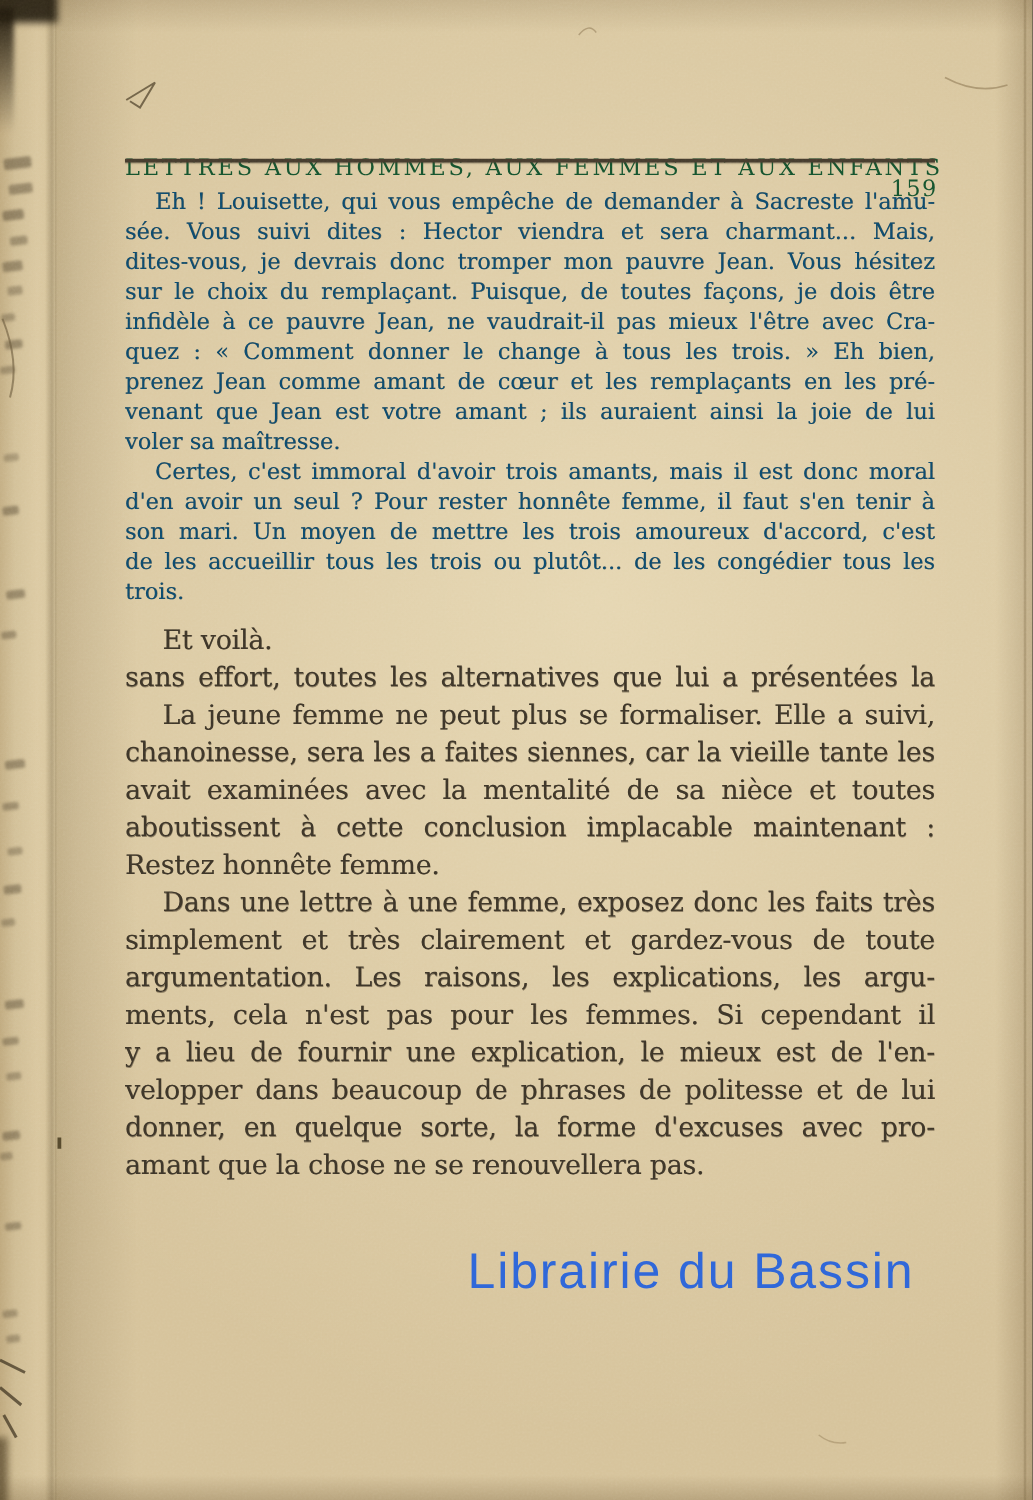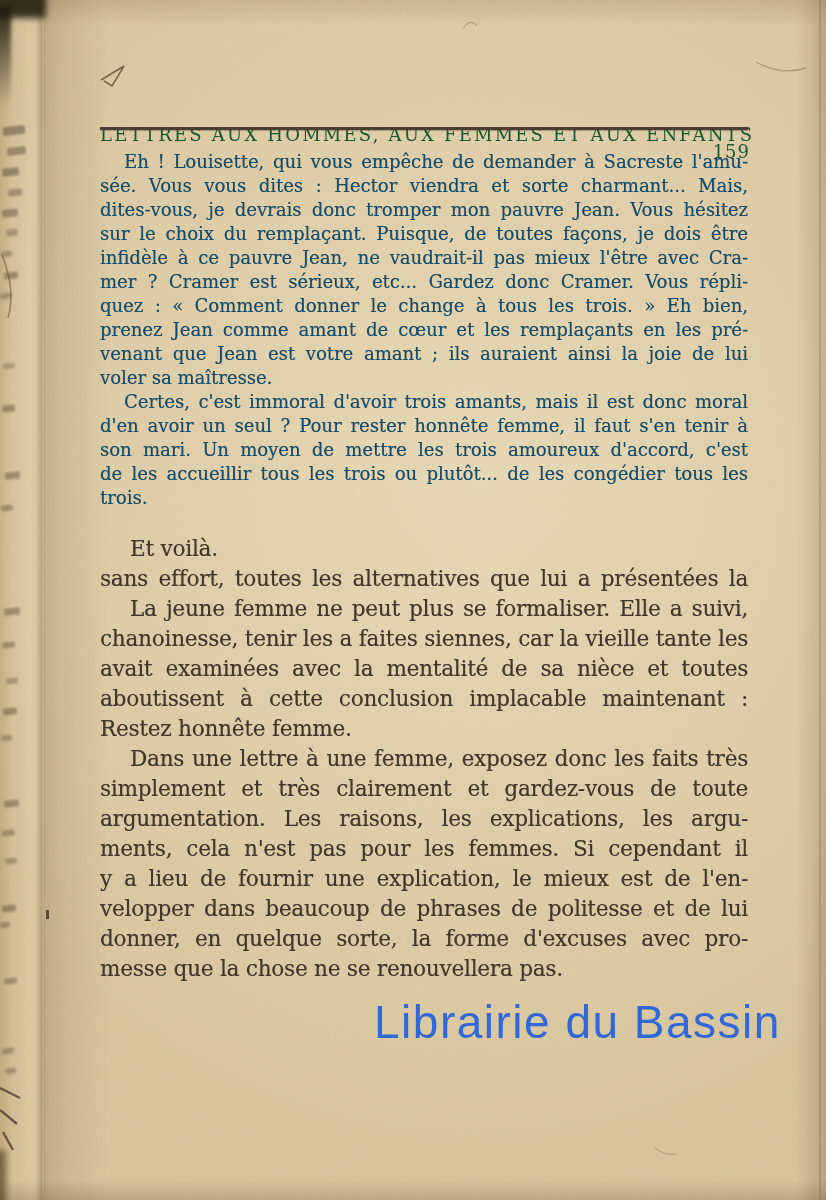--- a/index.html
+++ b/index.html
@@ -39,24 +39,24 @@
   .header .pnum{position:absolute;right:-2px;top:17px;letter-spacing:1px;}
   .rule{top:127px;height:3px;background:#453b2c;box-shadow:0 1px 1px rgba(69,59,44,0.35);}
   .text-body{top:150px;}
   .line{text-align:justify;text-align-last:justify;overflow:hidden;
     text-shadow:0.3px 0.3px 0.5px rgba(74,62,44,0.55);}
   .line.last{text-align-last:left;}
   .para.small .line{font-size:18px;line-height:24px;height:24px;color:#0c4a6e;}
   .para.small .line.first{text-indent:24px;}
   .para.large .line{font-size:21.5px;line-height:30px;height:30px;color:#3c3427;letter-spacing:-0.2px;}
   .para.large .line.first{text-indent:30px;}
-  .para.gap{margin-top:24px;}
+  .para.gap{margin-top:12px;}
   
   .watermark{position:absolute;left:374px;top:995px;z-index:6;
-    font-family:"Liberation Sans",sans-serif;font-size:46px;font-weight:400;
+    font-family:"Liberation Sans",sans-serif;font-size:40px;font-weight:400;
     letter-spacing:1.5px;color:#1e5ee0;opacity:0.9;white-space:nowrap;}
   .artifacts{position:absolute;inset:0;z-index:4;pointer-events:none;}
   .noise{position:absolute;inset:0;z-index:3;mix-blend-mode:soft-light;opacity:.45;pointer-events:none;}
 </style>
 </head>
 <body>
 
 <div class="scan">
 
   <div class="page-bg"></div>
@@ -115,57 +115,56 @@
 
   <div class="col header">
     <span>LETTRES AUX HOMMES, AUX FEMMES ET AUX ENFANTS</span>
     <span class="pnum">159</span>
   </div>
   <div class="col rule"></div>
 
   <div class="col text-body" id="text-body">
       <div class="para small">
         <div class="line first">Eh ! Louisette, qui vous empêche de demander à Sacreste l'amu-</div>
-        <div class="line">sée. Vous vous dites : Hector viendra et sorte charmant... Mais,</div>
+        <div class="line">sée. Vous suivi dites : Hector viendra et sera charmant... Mais,</div>
         <div class="line">dites-vous, je devrais donc tromper mon pauvre Jean. Vous hésitez</div>
         <div class="line">sur le choix du remplaçant. Puisque, de toutes façons, je dois être</div>
         <div class="line">infidèle à ce pauvre Jean, ne vaudrait-il pas mieux l'être avec Cra-</div>
-        <div class="line">mer ? Cramer est sérieux, etc... Gardez donc Cramer. Vous répli-</div>
         <div class="line">quez : « Comment donner le change à tous les trois. » Eh bien,</div>
         <div class="line">prenez Jean comme amant de cœur et les remplaçants en les pré-</div>
         <div class="line">venant que Jean est votre amant ; ils auraient ainsi la joie de lui</div>
         <div class="line last">voler sa maîtresse.</div>
       </div>
       <div class="para small">
       </div>
       <div class="para small">
         <div class="line first">Certes, c'est immoral d'avoir trois amants, mais il est donc moral</div>
         <div class="line">d'en avoir un seul ? Pour rester honnête femme, il faut s'en tenir à</div>
         <div class="line">son mari. Un moyen de mettre les trois amoureux d'accord, c'est</div>
         <div class="line">de les accueillir tous les trois ou plutôt... de les congédier tous les</div>
         <div class="line last">trois.</div>
       </div>
       <div class="para large gap">
         <div class="line first last">Et voilà.</div>
       </div>
       <div class="para large">
         <div class="line">sans effort, toutes les alternatives que lui a présentées la</div>
         <div class="line first">La jeune femme ne peut plus se formaliser. Elle a suivi,</div>
-        <div class="line">chanoinesse, tenir les a faites siennes, car la vieille tante les</div>
+        <div class="line">chanoinesse, sera les a faites siennes, car la vieille tante les</div>
         <div class="line">avait examinées avec la mentalité de sa nièce et toutes</div>
         <div class="line">aboutissent à cette conclusion implacable maintenant :</div>
         <div class="line last">Restez honnête femme.</div>
       </div>
       <div class="para large">
         <div class="line first">Dans une lettre à une femme, exposez donc les faits très</div>
         <div class="line">simplement et très clairement et gardez-vous de toute</div>
         <div class="line">argumentation. Les raisons, les explications, les argu-</div>
         <div class="line">ments, cela n'est pas pour les femmes. Si cependant il</div>
         <div class="line">y a lieu de fournir une explication, le mieux est de l'en-</div>
         <div class="line">velopper dans beaucoup de phrases de politesse et de lui</div>
         <div class="line">donner, en quelque sorte, la forme d'excuses avec pro-</div>
-        <div class="line last">messe que la chose ne se renouvellera pas.</div>
+        <div class="line last">amant que la chose ne se renouvellera pas.</div>
       </div>
     </div>
 
   <div class="watermark" style="color: rgb(30, 94, 224);">Librairie du Bassin</div>
 
 </div>
 
 </body></html>

